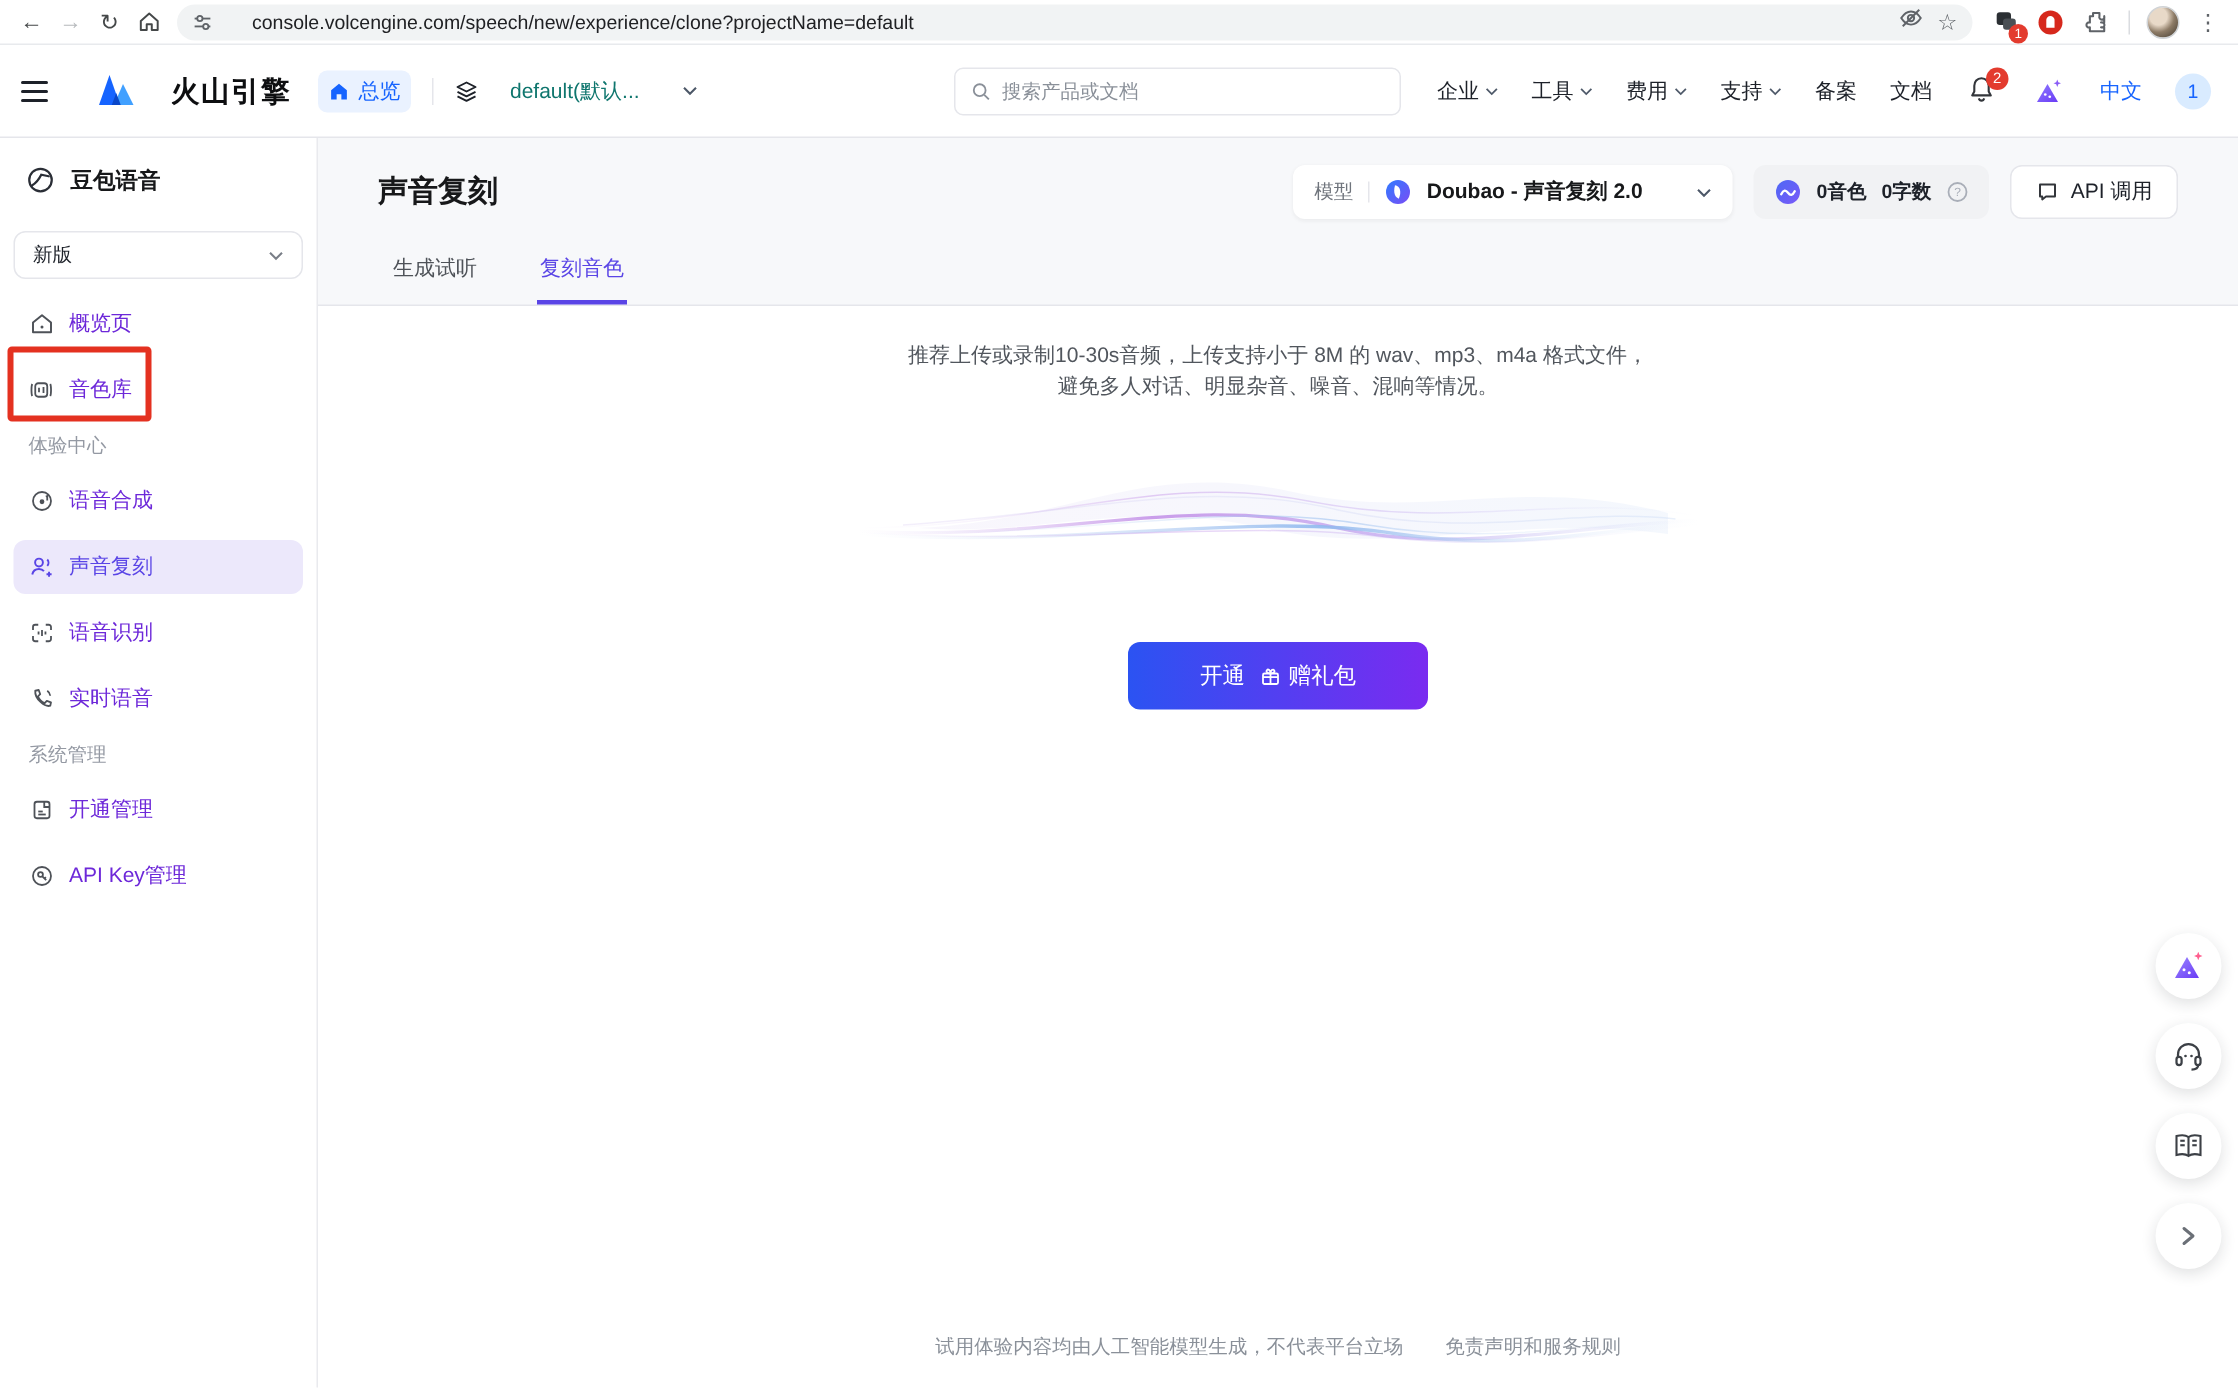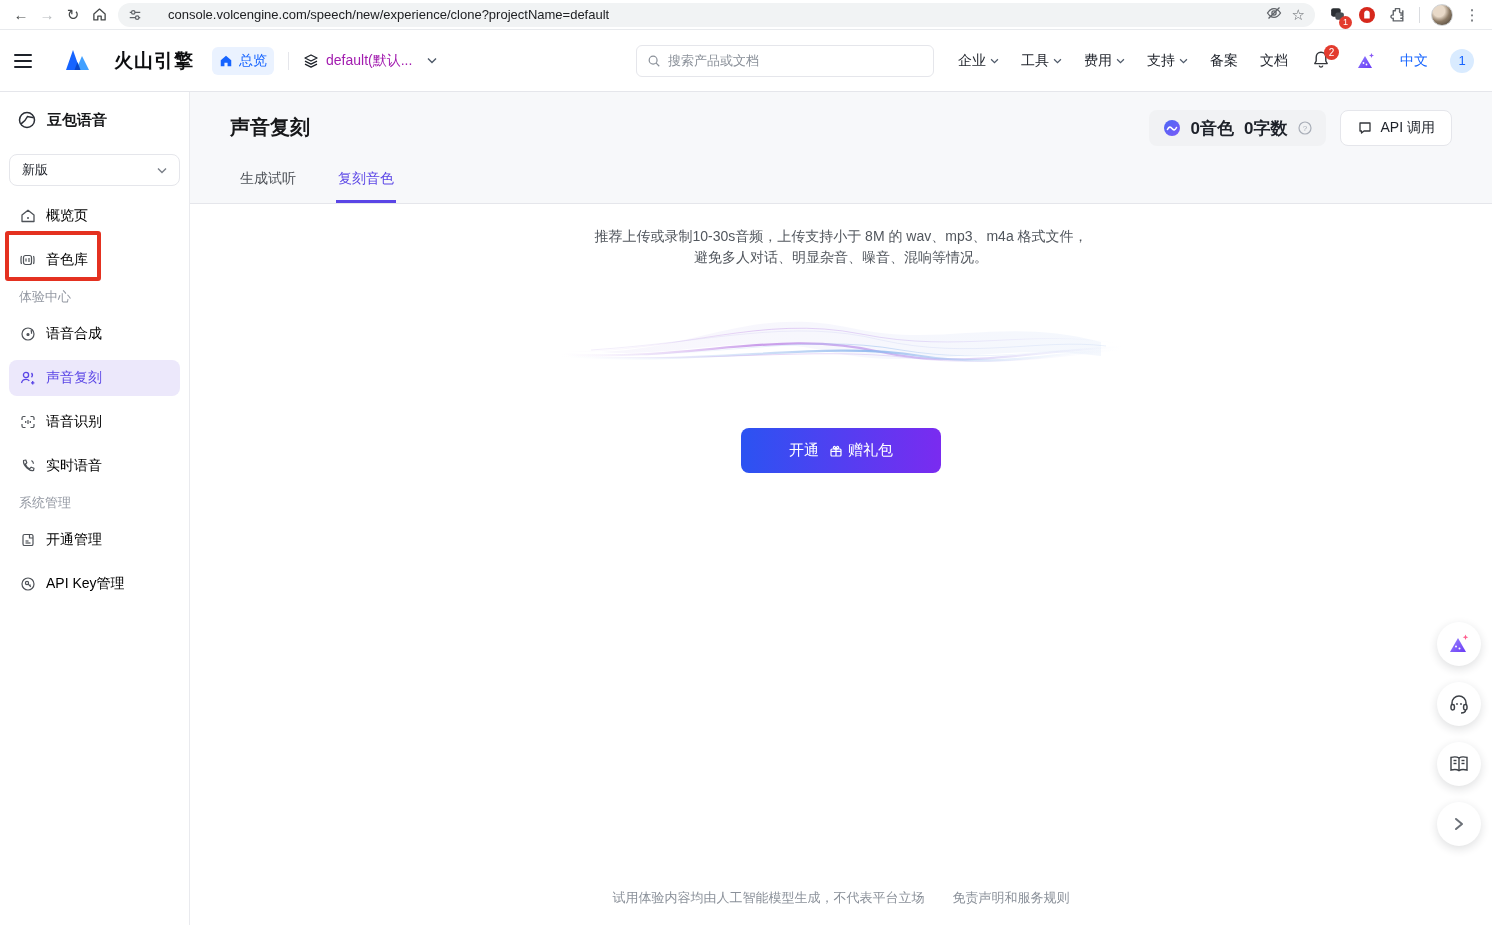--- a/index.html
+++ b/index.html
@@ -22,58 +22,58 @@
   .kebab { font-size:15px; color:#5f6368; letter-spacing:0; }
 
   
   .app-header { height:62px; display:flex; align-items:center; background:#fff; border-bottom:1px solid #e5e6eb; padding:0 18px 0 14px; }
   .hamburger { width:24px; height:24px; display:flex; flex-direction:column; justify-content:center; gap:4px; background:none; border:none; cursor:pointer; }
   .hamburger span { display:block; height:2px; width:18px; background:#1d2129; border-radius:1px; }
   .logo { display:flex; align-items:center; gap:22px; margin-left:26px; cursor:pointer; }
   .logo-text { font-size:19px; font-weight:bold; color:#0d0e10; letter-spacing:1px; }
   .overview-btn { margin-left:18px; height:28px; display:flex; align-items:center; gap:6px; background:#eaf2ff; color:#1664ff; border:none; border-radius:6px; padding:0 7px; font-size:14px; cursor:pointer; }
   .hdr-divider { width:1px; height:18px; background:#e5e6eb; margin:0 14px; }
-  .project-selector { display:flex; align-items:center; gap:7px; background:none; border:none; font-size:14px; color:#a21caf; cursor:pointer; }
+  .project-selector { display:flex; align-items:center; gap:21px; background:none; border:none; font-size:14px; color:#0f766e; cursor:pointer; }
   .search-box { margin-left:auto; width:298px; height:32px; border:1px solid #e5e6eb; border-radius:6px; display:flex; align-items:center; padding:0 10px; gap:7px; background:#fff; }
   .search-box input { border:none; outline:none; flex:1; font-size:13px; color:#1d2129; background:transparent; font-family:inherit; }
   .search-box input::placeholder { color:#8a9099; }
   .hdr-nav { display:flex; align-items:center; gap:22px; margin-left:24px; }
   .hdr-nav-item { display:flex; align-items:center; gap:4px; background:none; border:none; font-size:14px; color:#1d2129; cursor:pointer; font-family:inherit; }
   .bell-wrap { position:relative; background:none; border:none; cursor:pointer; width:22px; height:24px; }
   .bell-badge { position:absolute; top:-4px; right:-7px; min-width:15px; height:15px; background:#e33b2e; color:#fff; border-radius:8px; font-size:10px; display:flex; align-items:center; justify-content:center; padding:0 3px; }
   .lang-btn { background:none; border:none; color:#1664ff; font-size:14px; cursor:pointer; font-family:inherit; }
   .hdr-avatar { width:24px; height:24px; border-radius:50%; background:#d9ebff; color:#1664ff; font-size:13px; display:flex; align-items:center; justify-content:center; border:none; cursor:pointer; }
 
   
   .body-row { display:flex; height:833px; }
 
   
-  .sidebar { position:relative; width:190px; background:#fff; border-right:1px solid #e9eaee; padding:10px 9px 0; flex:0 0 auto; }
+  .sidebar { position:relative; width:212px; background:#fff; border-right:1px solid #e9eaee; padding:10px 9px 0; flex:0 0 auto; }
   .product-row { height:36px; display:flex; align-items:center; gap:10px; padding-left:8px; }
   .product-name { font-size:15px; font-weight:bold; color:#17181a; }
   .version-select { margin:16px 0 12px; width:100%; height:32px; border:1px solid #e5e6eb; border-radius:8px; background:#fff; display:flex; align-items:center; justify-content:space-between; padding:0 12px; font-size:13px; color:#1d2129; cursor:pointer; font-family:inherit; }
-  .nav-item { width:100%; height:36px; margin-bottom:8px; display:flex; align-items:center; gap:10px; padding:0 10px; border:none; background:transparent; border-radius:8px; font-size:14px; color:#000000; cursor:pointer; font-family:inherit; }
+  .nav-item { width:100%; height:36px; margin-bottom:8px; display:flex; align-items:center; gap:10px; padding:0 10px; border:none; background:transparent; border-radius:8px; font-size:14px; color:#6d28d9; cursor:pointer; font-family:inherit; }
   .nav-item.active { background:#ece8fb; color:#5a45e6; }
   .nav-item .ic { display:flex; width:17px; justify-content:center; color:#4e5258; }
   .nav-item.active .ic { color:#5a45e6; }
   .nav-section { height:22px; margin:6px 0 8px; padding-left:10px; font-size:13px; color:#9499a3; display:flex; align-items:center; }
   .annotation-box { position:absolute; left:5px; top:139px; width:96px; height:50px; border:4px solid #e43120; border-radius:3px; pointer-events:none; }
 
   
   .main { flex:1; display:flex; flex-direction:column; min-width:0; }
   .main-top { background:#f7f8fa; border-bottom:1px solid #e5e6eb; padding:0 40px; }
   .title-row { display:flex; align-items:flex-start; justify-content:space-between; padding-top:18px; }
   .page-title { font-size:20px; font-weight:bold; color:#17181a; padding-top:4px; }
   .controls { display:flex; gap:14px; }
   .model-select { height:36px; background:#fff; border:none; border-radius:8px; box-shadow:0 1px 3px rgba(31,35,41,.06); display:flex; align-items:center; padding:0 14px; gap:10px; cursor:pointer; font-family:inherit; }
   .model-label { font-size:13px; color:#6f747c; }
   .mini-divider { width:1px; height:14px; background:#e5e6eb; }
   .model-value { font-size:14px; font-weight:bold; color:#17181a; }
   .quota-pill { height:36px; background:#f1f2f4; border-radius:8px; display:flex; align-items:center; padding:0 14px; gap:10px; }
-  .quota-text { font-size:17px; font-weight:bold; color:#1d2129; }
+  .quota-text { font-size:13px; font-weight:bold; color:#1d2129; }
   .q-icon { background:none; border:none; cursor:pointer; display:flex; }
   .api-btn { height:36px; background:#fff; border:1px solid #e5e6eb; border-radius:8px; display:flex; align-items:center; gap:8px; padding:0 16px; font-size:14px; color:#1d2129; cursor:pointer; font-family:inherit; }
   .tabs { display:flex; gap:38px; margin-top:24px; padding-left:8px; }
   .tab { background:none; border:none; font-size:14px; color:#4e5258; padding:0 2px 12px; cursor:pointer; border-bottom:3px solid transparent; font-family:inherit; }
   .tab.active { color:#5a45e6; border-bottom-color:#5a45e6; }
 
   .content { flex:1; background:#fff; text-align:center; position:relative; }
   .hero-title { margin-top:72px; font-size:31px; font-weight:bold; color:#17181a; letter-spacing:1px; }
   .hero-accent { background:linear-gradient(90deg,#2f54f5,#8b36ee); -webkit-background-clip:text; background-clip:text; color:transparent; -webkit-text-fill-color:transparent; }
   .hero-desc { margin-top:22px; font-size:14px; line-height:21px; color:#51565d; }
@@ -376,20 +376,38 @@
       </button>
 
       <div class="annotation-box"></div>
     </div>
 
     <div class="main">
       <div class="main-top">
         <div class="title-row">
           <div class="page-title">声音复刻</div>
           <div class="controls">
+            <button class="model-select">
+              <span class="model-label">模型</span>
+              <span class="mini-divider"></span>
+              <svg width="18" height="18" viewBox="0 0 18 18">
+                  <defs>
+                    <linearGradient id="db" x1="0" y1="0" x2="1" y2="1">
+                      <stop offset="0" stop-color="#2f7bff"></stop>
+                      <stop offset="1" stop-color="#7a4df5"></stop>
+                    </linearGradient>
+                  </defs>
+                  <circle cx="9" cy="9" r="8" fill="url(#db)"></circle>
+                  <path d="M7 4.5 C10.5 5 11.5 9 9.5 13.5 C7.5 12.5 5.5 10.5 7 4.5 Z" fill="#fff"></path>
+                </svg>
+              <span class="model-value">Doubao - 声音复刻 2.0</span>
+              <svg width="10" height="7" viewBox="0 0 10 7" style="margin-left:26px">
+                  <path d="M1 1.5 L5 5.5 9 1.5" fill="none" stroke="#4e5969" stroke-width="1.4"></path>
+                </svg>
+            </button>
             <div class="quota-pill">
               <svg width="18" height="18" viewBox="0 0 18 18">
                   <defs>
                     <linearGradient id="qw" x1="0" y1="0" x2="1" y2="1">
                       <stop offset="0" stop-color="#4d68f5"></stop>
                       <stop offset="1" stop-color="#7a5af8"></stop>
                     </linearGradient>
                   </defs>
                   <circle cx="9" cy="9" r="8" fill="url(#qw)"></circle>
                   <path d="M4.5 10.5 C6 7.5 7.5 7.5 9 9.5 C10.5 11.5 12 11.5 13.5 8.5" fill="none" stroke="#fff" stroke-width="1.6" stroke-linecap="round"></path>

